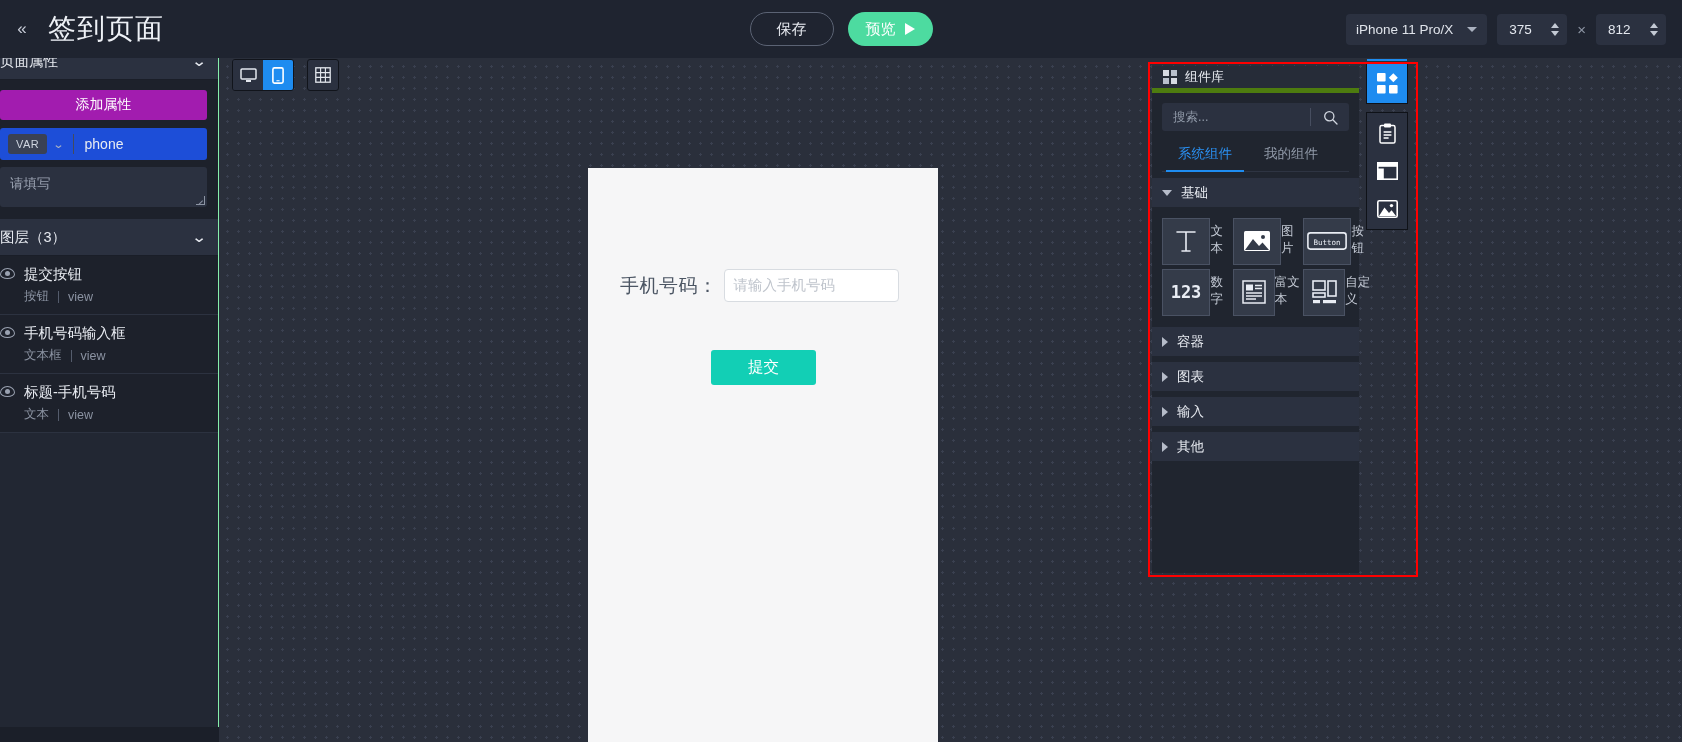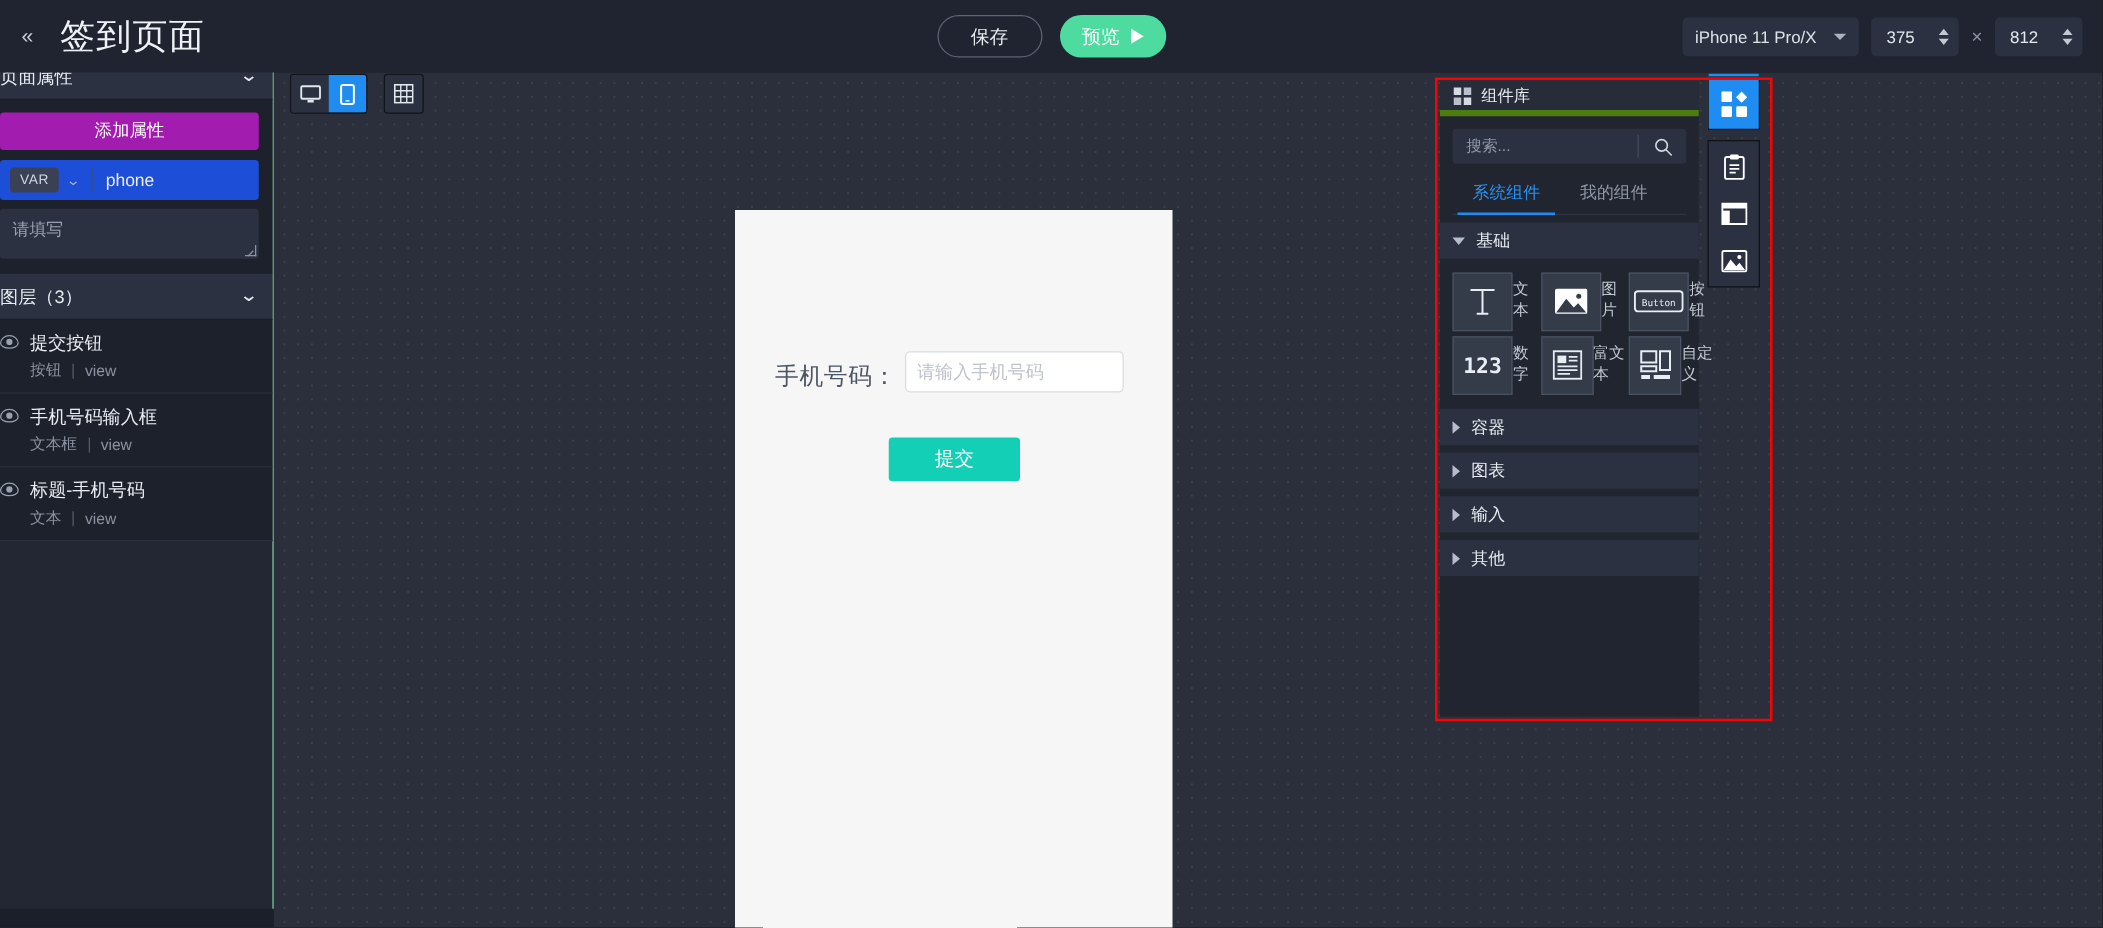--- a/index.html
+++ b/index.html
@@ -163,21 +163,21 @@
   .icon-lite{ display:block; }
   .single-btn{
     width:32px; height:32px; background:#2b3140; border:1px solid #11141b;
     border-radius:3px; display:flex; align-items:center; justify-content:center; cursor:pointer;
   }
   .phone-frame{
     position:absolute; left:369px; top:110px; width:350px; height:632px;
     background:#f6f6f7; overflow:hidden;
   }
   .form-row{
-    position:absolute; left:32px; top:113px; display:flex; align-items:flex-end;
+    position:absolute; left:32px; top:101px; display:flex; align-items:center;
   }
   .form-label{ color:#4b5563; font-size:19px; letter-spacing:.5px; }
   .form-input{
     margin-left:6px; width:175px; height:33px; border:1px solid #d8dce1; border-radius:4px;
     background:#fff; color:#bfc4cc; font-size:14.5px; padding:0 9px;
     display:flex; align-items:center;
   }
   .submit-btn{
     position:absolute; left:123px; top:182px; width:105px; height:35px;
     background:#12cfb5; color:#fff; border:none; border-radius:3px;

